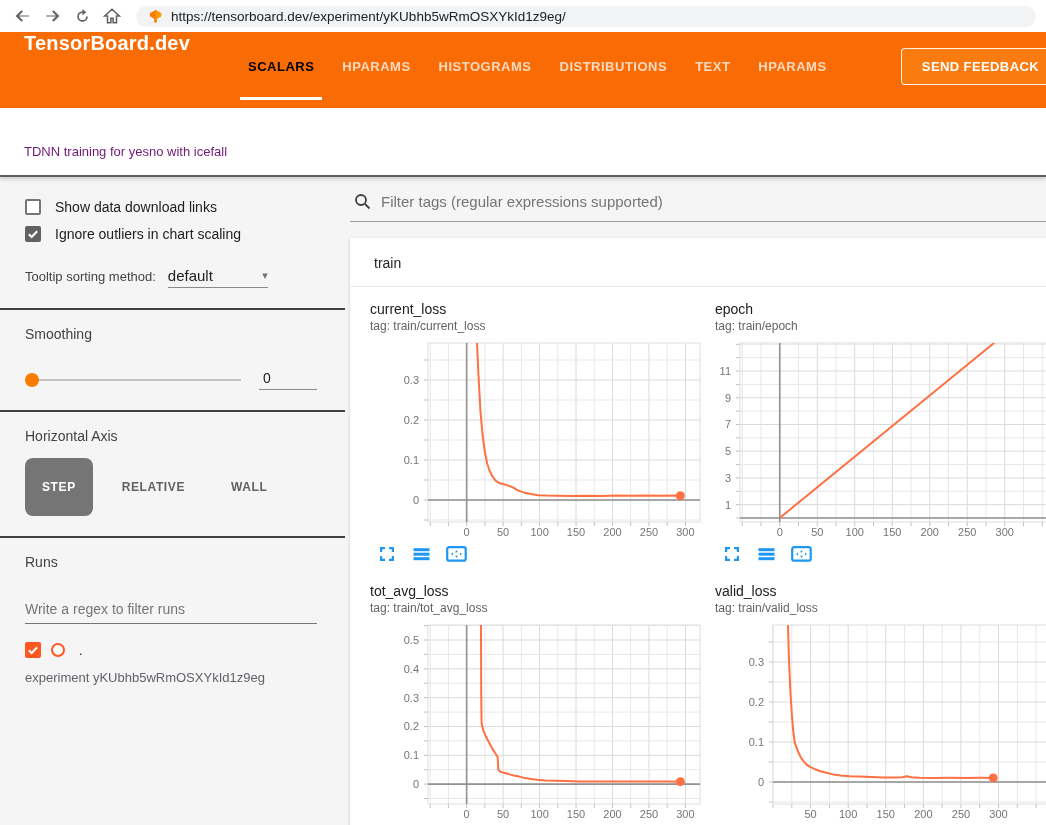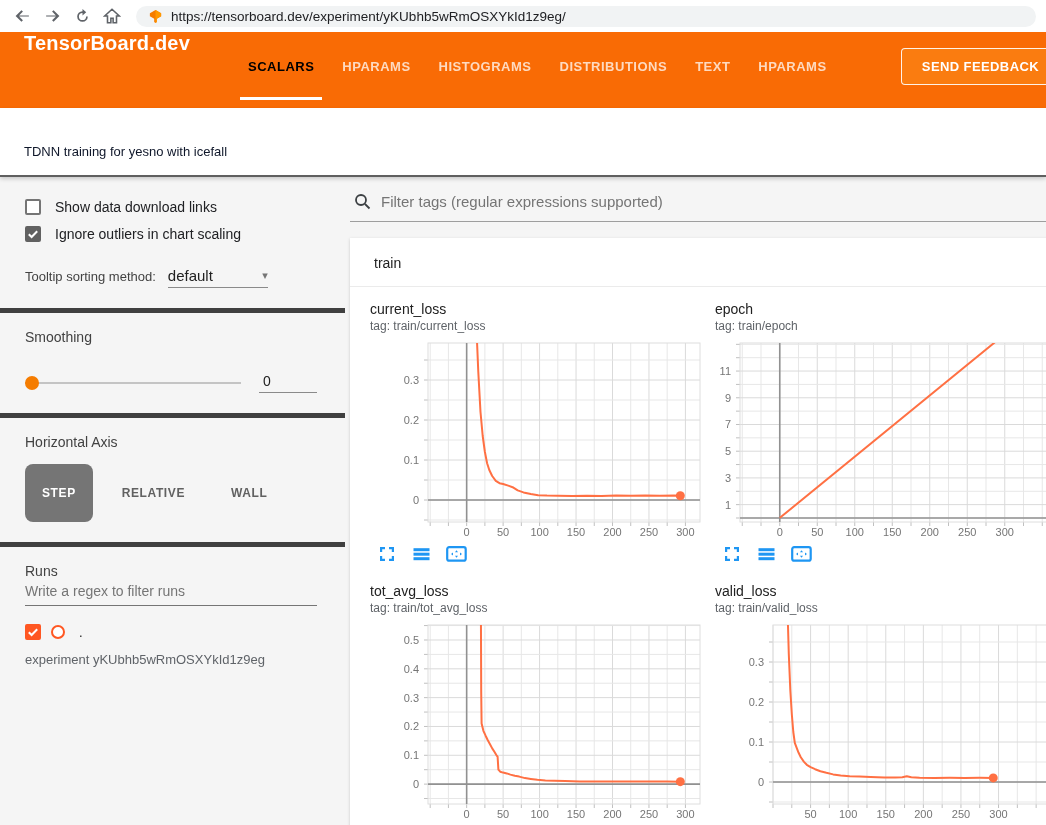--- a/index.html
+++ b/index.html
@@ -17,27 +17,27 @@
   .logo { color:#fff; font-size:20px; font-weight:700; margin-right:44px; letter-spacing:.2px; }
   .nav { display:flex; height:68px; }
   .nav-item { display:flex; align-items:center; padding:0 14px; color:rgba(255,255,255,.75); font-size:13px; font-weight:600; letter-spacing:.5px; position:relative; cursor:pointer; }
   .nav-item.active { color:#000000; }
   .nav-item.active::after { content:""; position:absolute; left:6px; right:6px; bottom:0; height:3px; background:#fff; }
   .feedback-btn { position:absolute; right:-14px; top:16px; height:37px; border:1px solid rgba(255,255,255,.9); border-radius:4px; background:#fa7c10; color:#fff; font-size:13px; font-weight:600; letter-spacing:.4px; padding:0 20px; display:flex; align-items:center; }
   .header-shadow { height:7px; background:linear-gradient(rgba(60,60,60,.28), rgba(60,60,60,0)); }
 
   
   .experiment-bar { background:#fff; height:69px; margin-top:-7px; padding:36px 0 0 24px; border-bottom:2px solid #5f5f5f; box-shadow:0 2px 4px rgba(0,0,0,.18); position:relative; z-index:2; }
-  .experiment-title { font-size:13px; color:#0f172a; }
+  .experiment-title { font-size:13px; color:#701a75; }
 
   
   .content { display:flex; height:649px; }
   .sidebar { width:345px; flex:0 0 345px; background:#f5f5f5; padding-top:6px; }
   .sb-sec { padding:16px 28px 20px 25px; }
-  .sb-sec + .sb-sec { border-top:5px solid #404040; }
+  .sb-sec + .sb-sec { border-top:2px solid #404040; }
   .sec-title { font-size:14px; color:#424242; }
 
   .cb-row { display:flex; align-items:center; gap:14px; margin-bottom:11px; cursor:pointer; }
   .checkbox { width:16px; height:16px; border:2px solid #757575; border-radius:2px; background:#fff; display:flex; align-items:center; justify-content:center; flex:0 0 auto; }
   .checkbox svg { display:none; }
   .checkbox.checked-dark { background:#616161; border-color:#616161; }
   .checkbox.checked-orange { background:#ff5722; border-color:#ff5722; }
   .checkbox.checked-dark svg, .checkbox.checked-orange svg { display:block; }
   .cb-label { font-size:14px; color:#202124; }
 
@@ -51,21 +51,21 @@
   .slider { position:relative; flex:1; height:14px; cursor:pointer; }
   .slider-track { position:absolute; left:0; right:0; top:6px; height:2px; background:#c4c4c4; }
   .slider-thumb { position:absolute; left:0; top:0; width:14px; height:14px; border-radius:50%; background:#f57c00; z-index:1; }
   .slider-value { width:58px; text-align:left; font-size:14px; color:#212121; border-bottom:1px solid #8a8a8a; padding:0 0 3px 4px; }
 
   .axis-btns { display:flex; margin-top:14px; }
   .axis-btn { font-size:12px; letter-spacing:.6px; color:#616161; padding:22px 17px; border-radius:8px; cursor:pointer; font-weight:700; }
   .axis-btn.selected { background:#757575; color:#fff; }
   .axis-btn + .axis-btn { margin-left:12px; }
 
-  .regex-input { width:100%; border:none; border-bottom:1px solid #757575; background:transparent; outline:none; font-size:14px; color:#a21caf; padding:4px 0 6px; margin-top:0; font-family:inherit; }
+  .regex-input { width:100%; border:none; border-bottom:1px solid #757575; background:transparent; outline:none; font-size:14px; color:#a21caf; padding:4px 0 6px; margin-top:27px; font-family:inherit; }
   .regex-input::placeholder { color:#757575; }
   .run-row { display:flex; align-items:center; gap:10px; margin-top:18px; }
   .run-swatch { width:14px; height:14px; border:2px solid #ff5722; border-radius:50%; background:#fff; flex:0 0 auto; }
   .run-name { font-size:13px; color:#212121; margin-left:4px; }
   .toggle-runs { margin-top:13px; width:100%; height:31px; background:#e2e2e2; border:none; border-radius:2px; font-size:13px; letter-spacing:.4px; color:#616161; font-weight:600; cursor:pointer; font-family:inherit; }
   .experiment-id { margin-top:12px; font-size:13px; color:#5f6368; }
 
   
   .main { flex:1; padding:6px 0 0 5px; overflow:hidden; }
   .filter-row { display:flex; align-items:center; gap:10px; padding:10px 0 11px 4px; border-bottom:1px solid #9e9e9e; }

